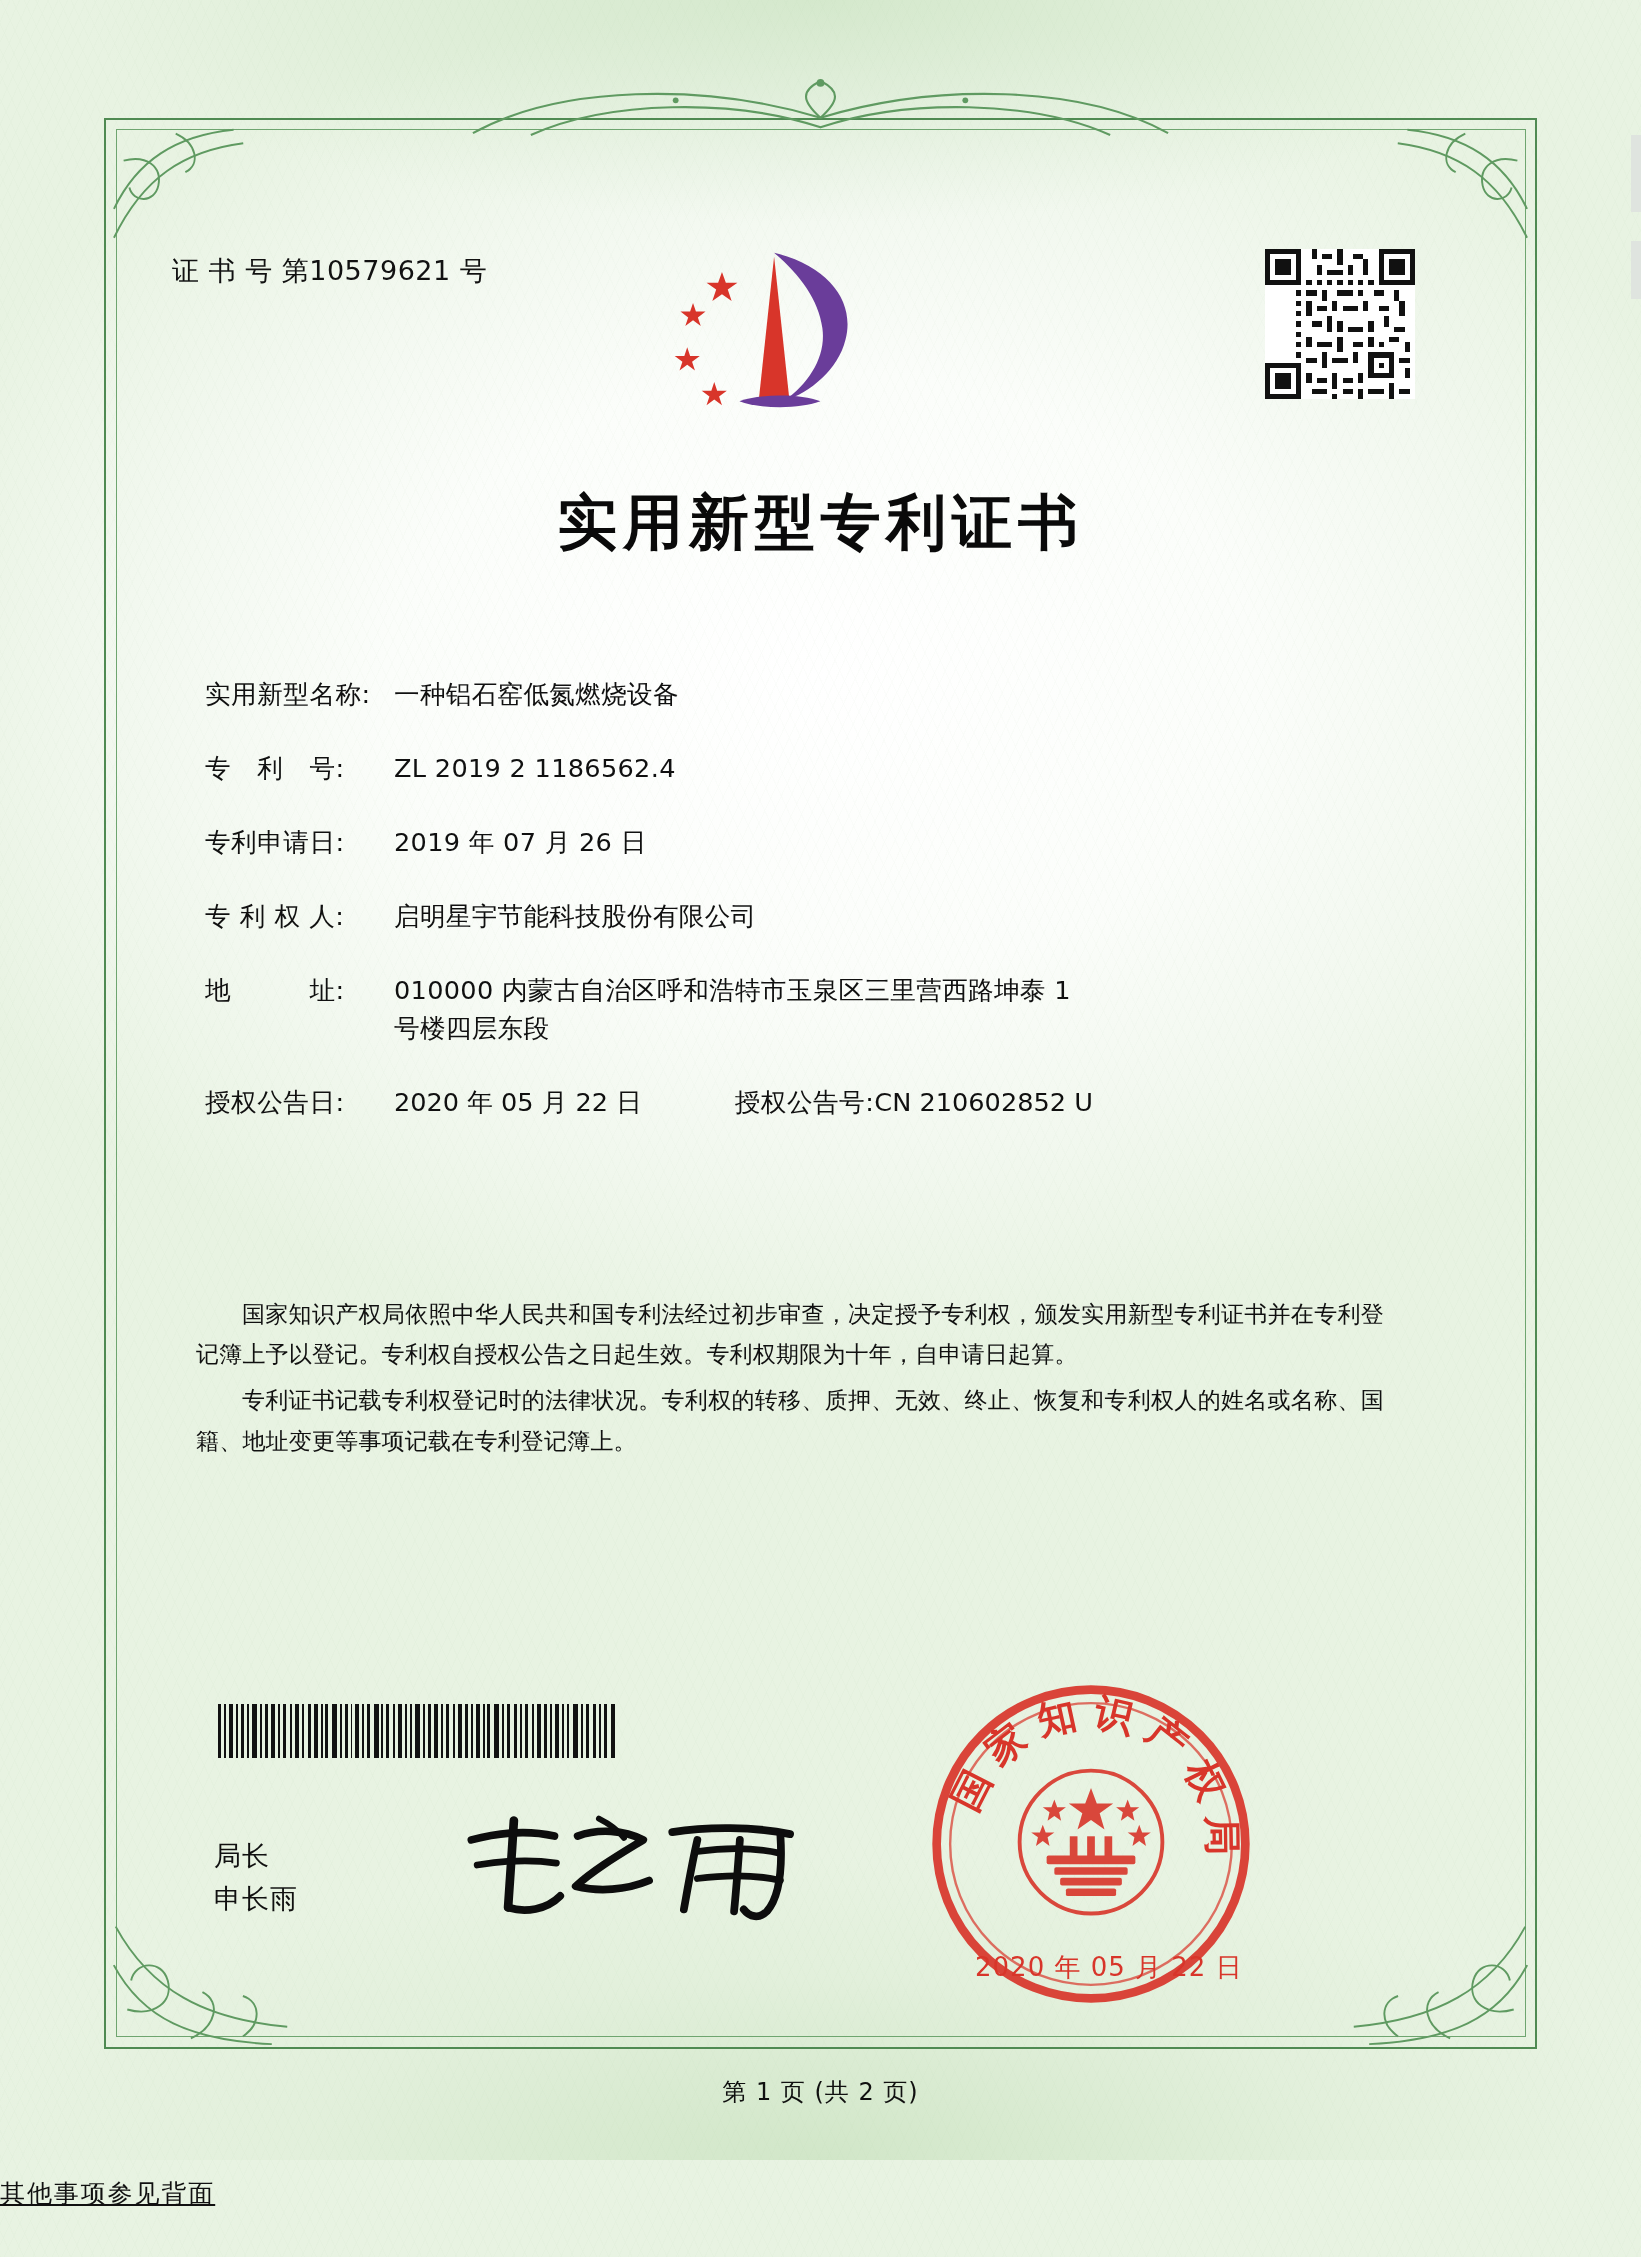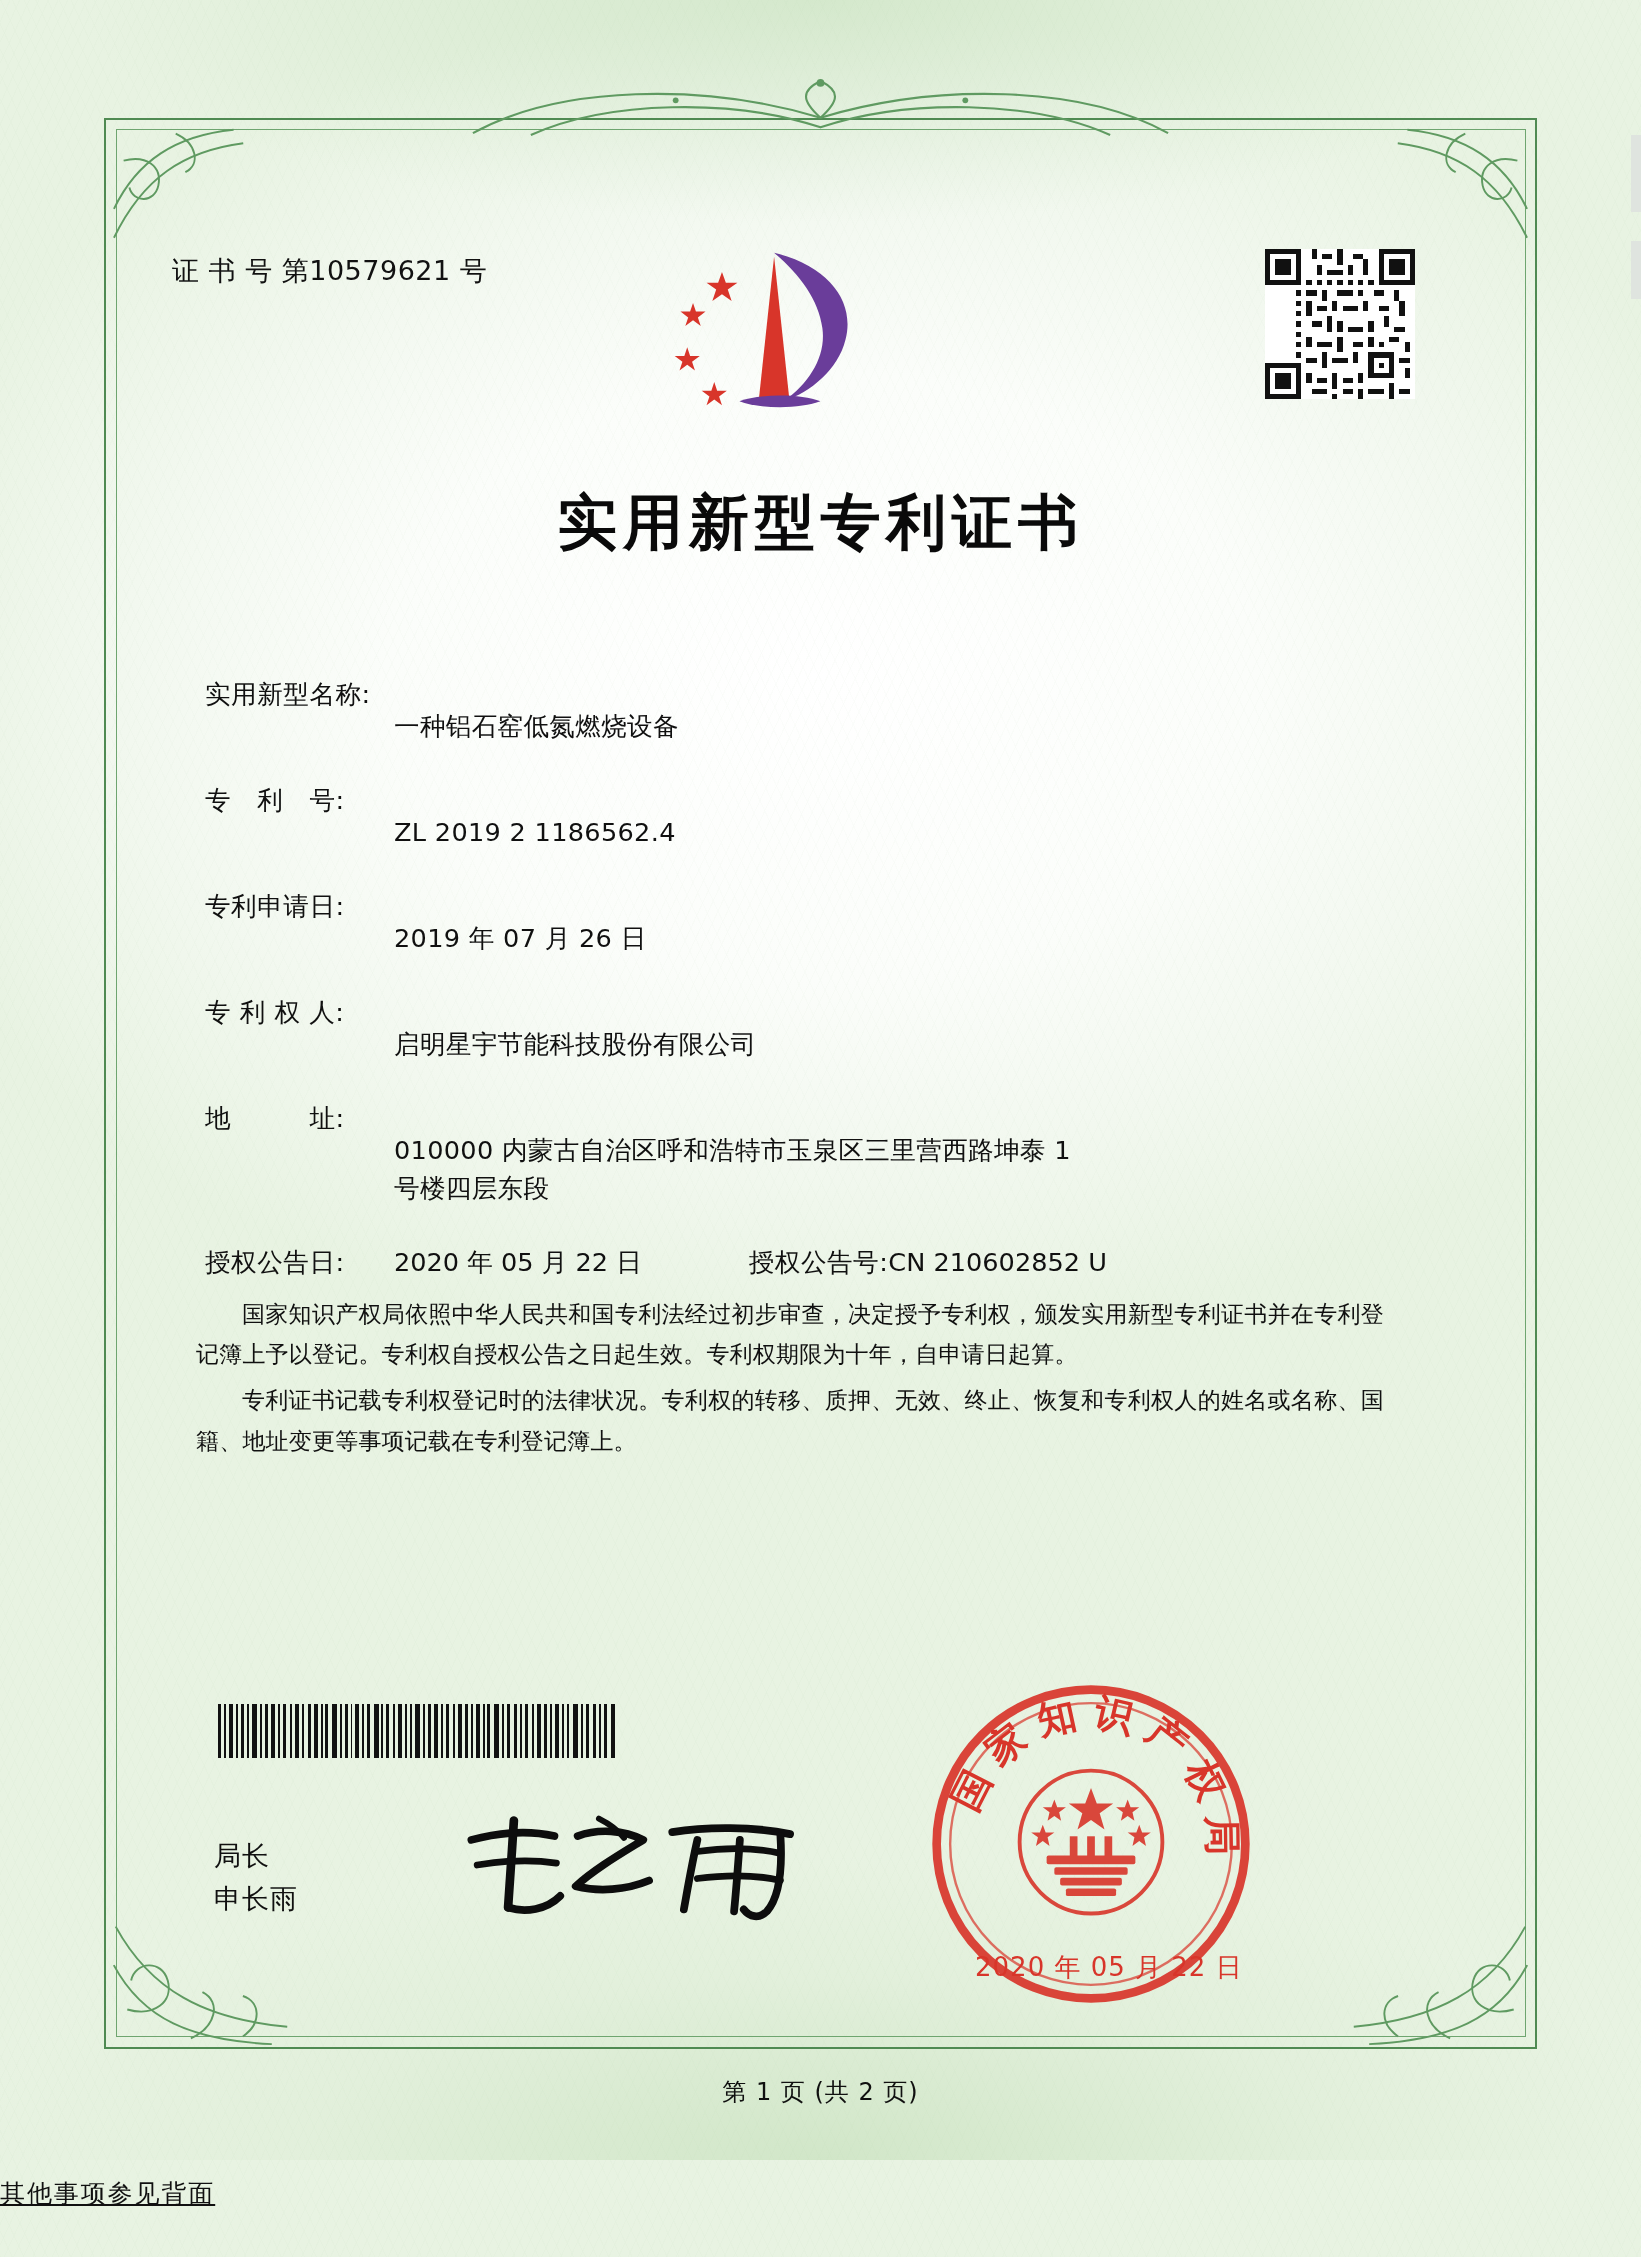--- a/index.html
+++ b/index.html
@@ -110,24 +110,23 @@
   }
   .flabel {
     width: 189px;
     flex: 0 0 189px;
     white-space: nowrap;
     letter-spacing: 0.5px;
   }
   .fvalue {
     flex: 1;
     letter-spacing: 0.3px;
-    margin-top: 32px;
   }
   .fvalue .wrap2 { display: block; }
-  .frow.pub { margin-bottom: 31px; gap: 14px; }
+  .frow.pub { margin-bottom: 31px; }
   .pub-left { display: flex; }
   .pub-right { margin-left: 93px; display: flex; }
   .pub-right .flabel { width: auto; flex: 0 0 auto; }
 
   
   .paras {
     position: absolute;
     left: 196px; top: 1294px;
     width: 1188px;
     font-size: 23px;

